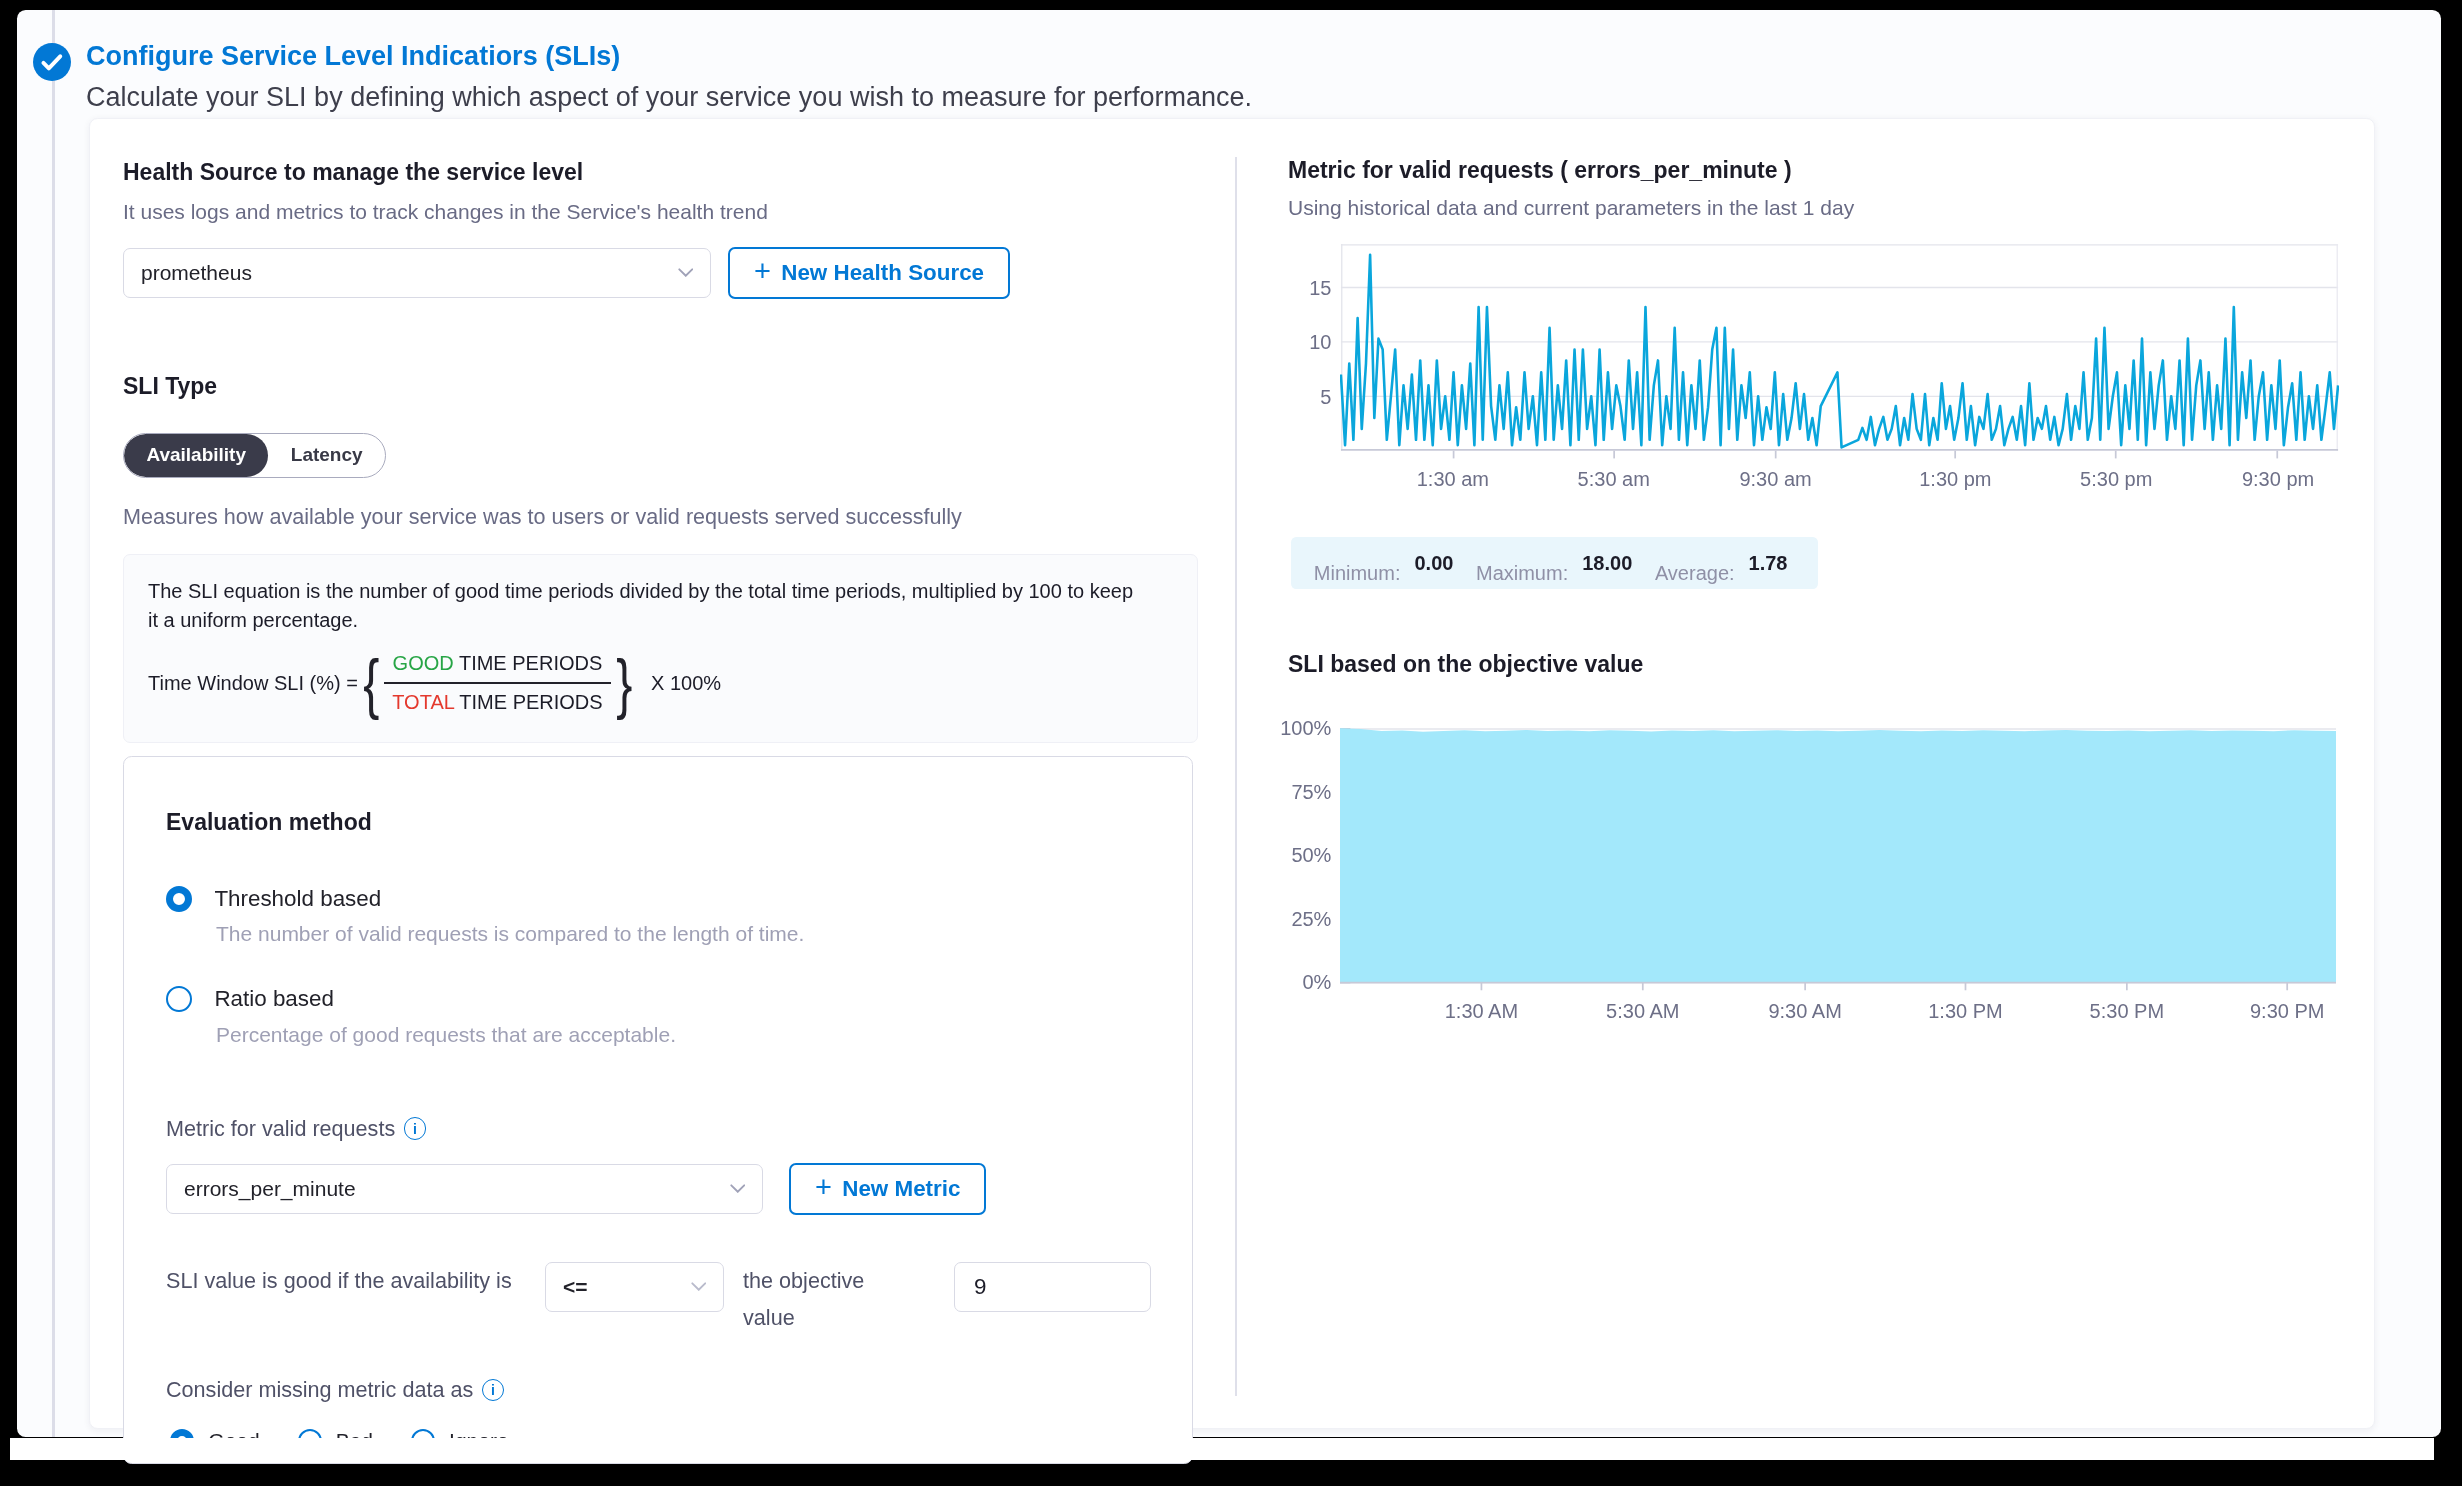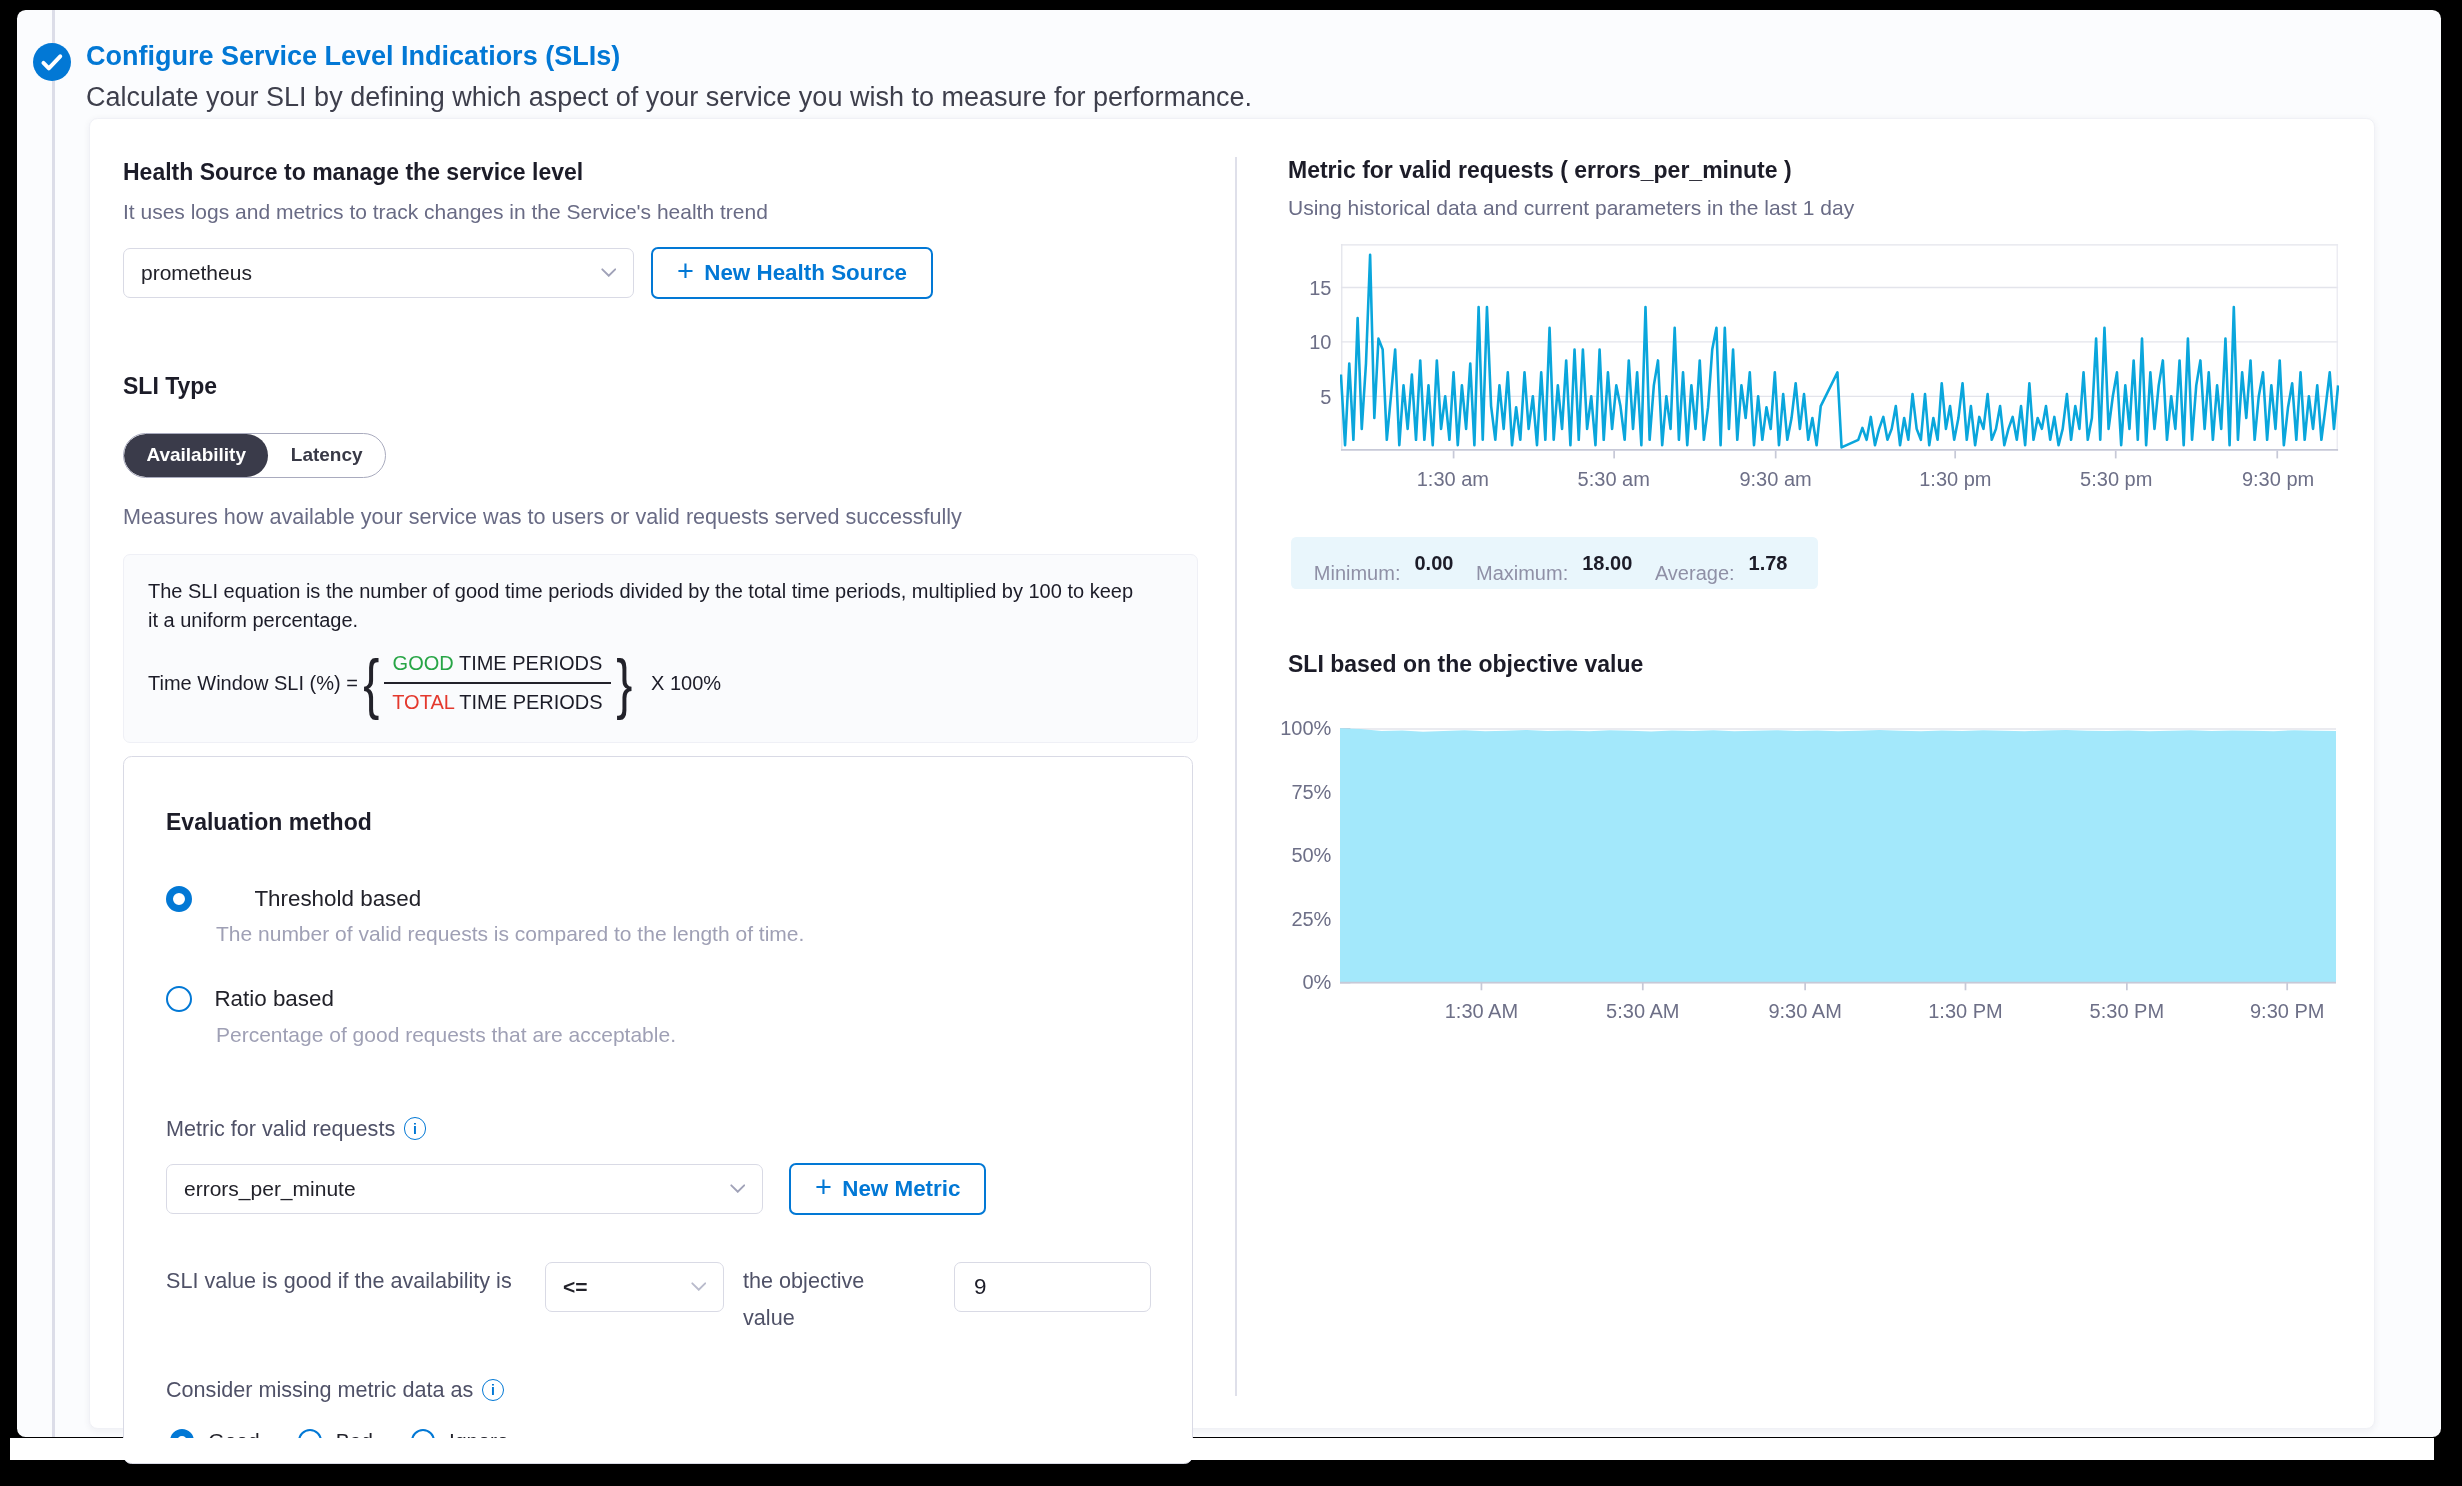--- a/index.html
+++ b/index.html
@@ -30,21 +30,21 @@
   .col-left{position:absolute;left:33px;top:40px;width:1075px;}
   .sec-label{font-size:23px;font-weight:700;color:#1c1c28;margin:0;}
   .muted{font-size:21px;color:#696b85;margin:0;}
   .hs-sub{margin-top:14px;}
   .hs-row{display:flex;align-items:center;margin-top:22.4px;}
   .select{
     display:flex;align-items:center;justify-content:space-between;box-sizing:border-box;
     background:#fff;border:1.7px solid #d9dae5;border-radius:7px;height:50px;
     padding:0 17px;font-size:21px;color:#22222a;cursor:pointer;
   }
-  .select-hs{width:511px;text-align:center;}
+  .select-hs{width:588px;text-align:center;}
   .chev{flex:none;margin-left:10.3px;}
   .btn-outline{
     display:inline-flex;align-items:center;gap:10.3px;height:52px;box-sizing:border-box;
     padding:0 24px;border:2.6px solid #0278d5;border-radius:7px;color:#0278d5;
     font-weight:700;font-size:22.4px;background:#fff;cursor:pointer;white-space:nowrap;
   }
   .btn-hs{margin-left:17px;}
   .plus{font-size:29px;font-weight:500;line-height:1;margin-top:-2.6px;}
 
   .sli-type-label{margin-top:74px;}
@@ -72,21 +72,21 @@
 
   .inner-card{
     margin-top:13px;box-sizing:border-box;width:1070px;height:708px;background:#fff;
     border:1.7px solid #d9dae5;border-radius:8.6px;padding:52px 41px 0 42px;
   }
   .eval-sub{margin-top:8.6px;font-size:21.6px;}
   .radio{box-sizing:border-box;width:26px;height:26px;border-radius:50%;border:2.6px solid #0278d5;background:#fff;flex:none;cursor:pointer;}
   .radio.checked{border-width:7.8px;}
   .radio-row{display:flex;align-items:center;}
   .radio-label{font-size:22.4px;color:#22222a;margin-left:22.4px;}
-  .r-threshold{margin-top:50px;gap:40px;}
+  .r-threshold{margin-top:50px;}
   .r-ratio{margin-top:40px;}
   .radio-desc{margin-left:50px;margin-top:10.3px;font-size:21px;color:#9fa0b5;}
 
   .field-label{display:flex;align-items:center;gap:8.6px;font-size:21.6px;color:#4f5167;}
   .metric-label{margin-top:69px;}
   .info-icon{
     box-sizing:border-box;width:22.4px;height:22.4px;border-radius:50%;border:1.7px solid #0278d5;
     color:#0278d5;font-size:14px;font-weight:700;display:inline-flex;align-items:center;
     justify-content:center;cursor:pointer;flex:none;
   }

